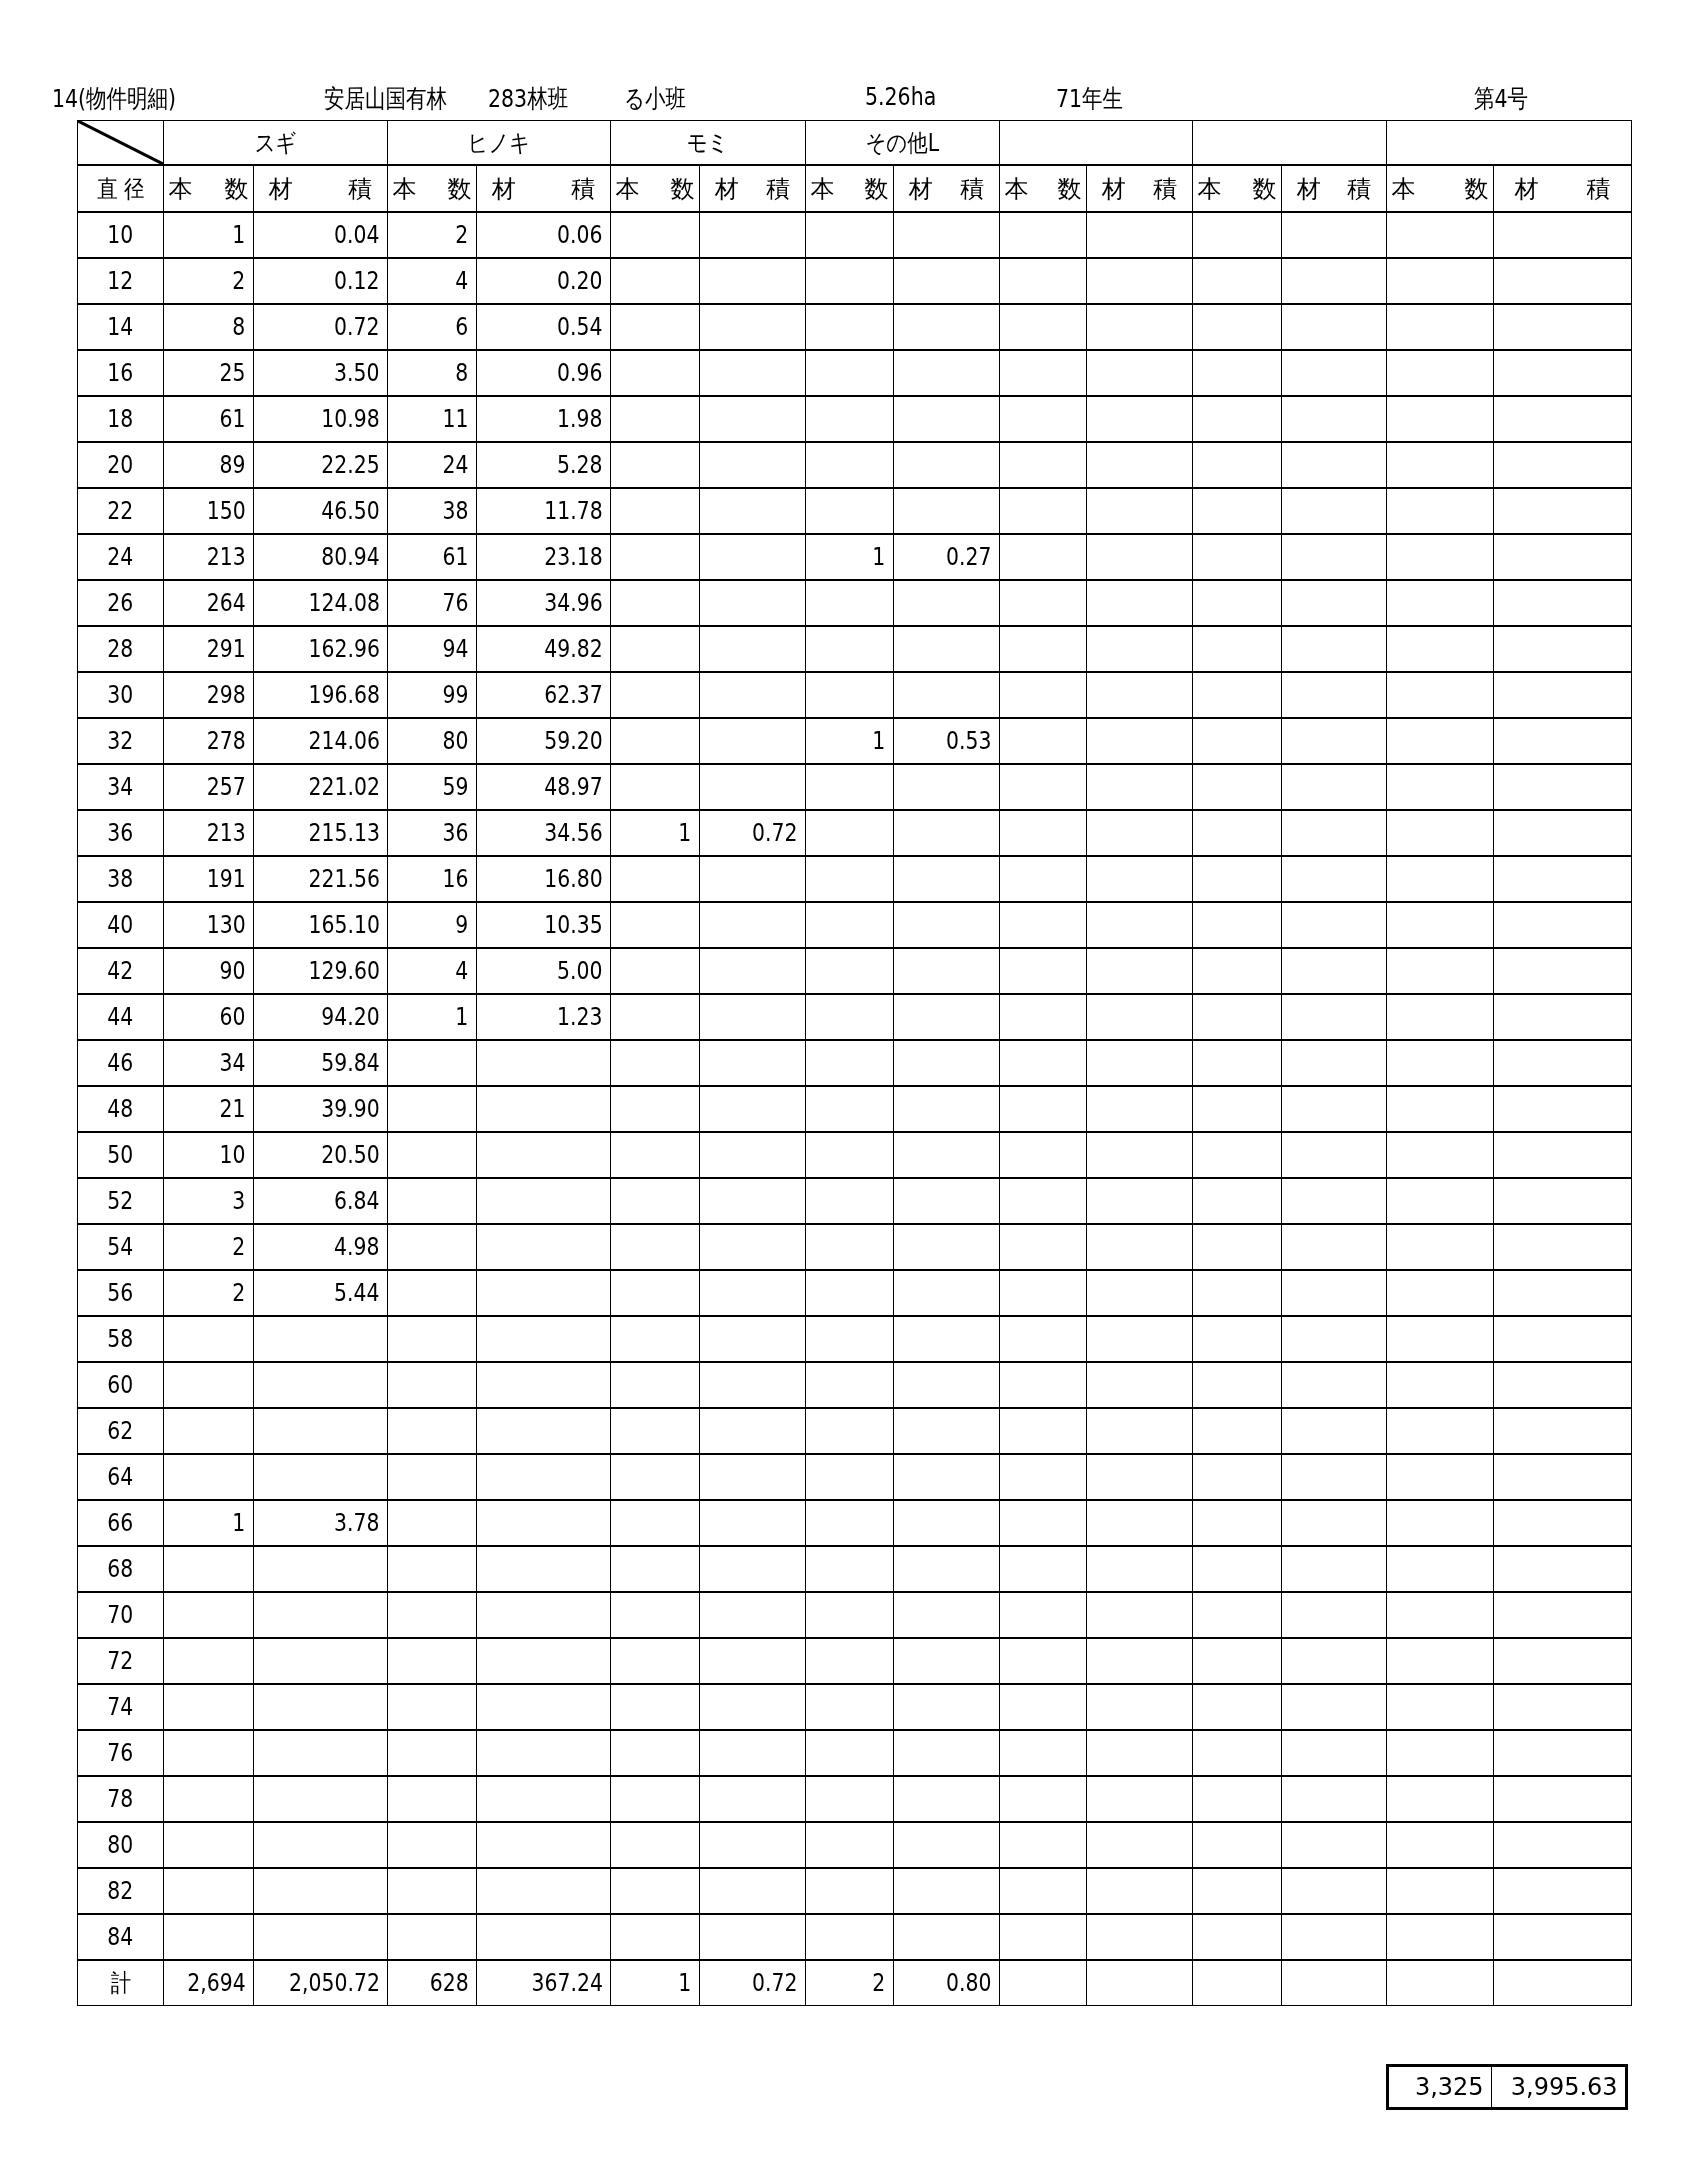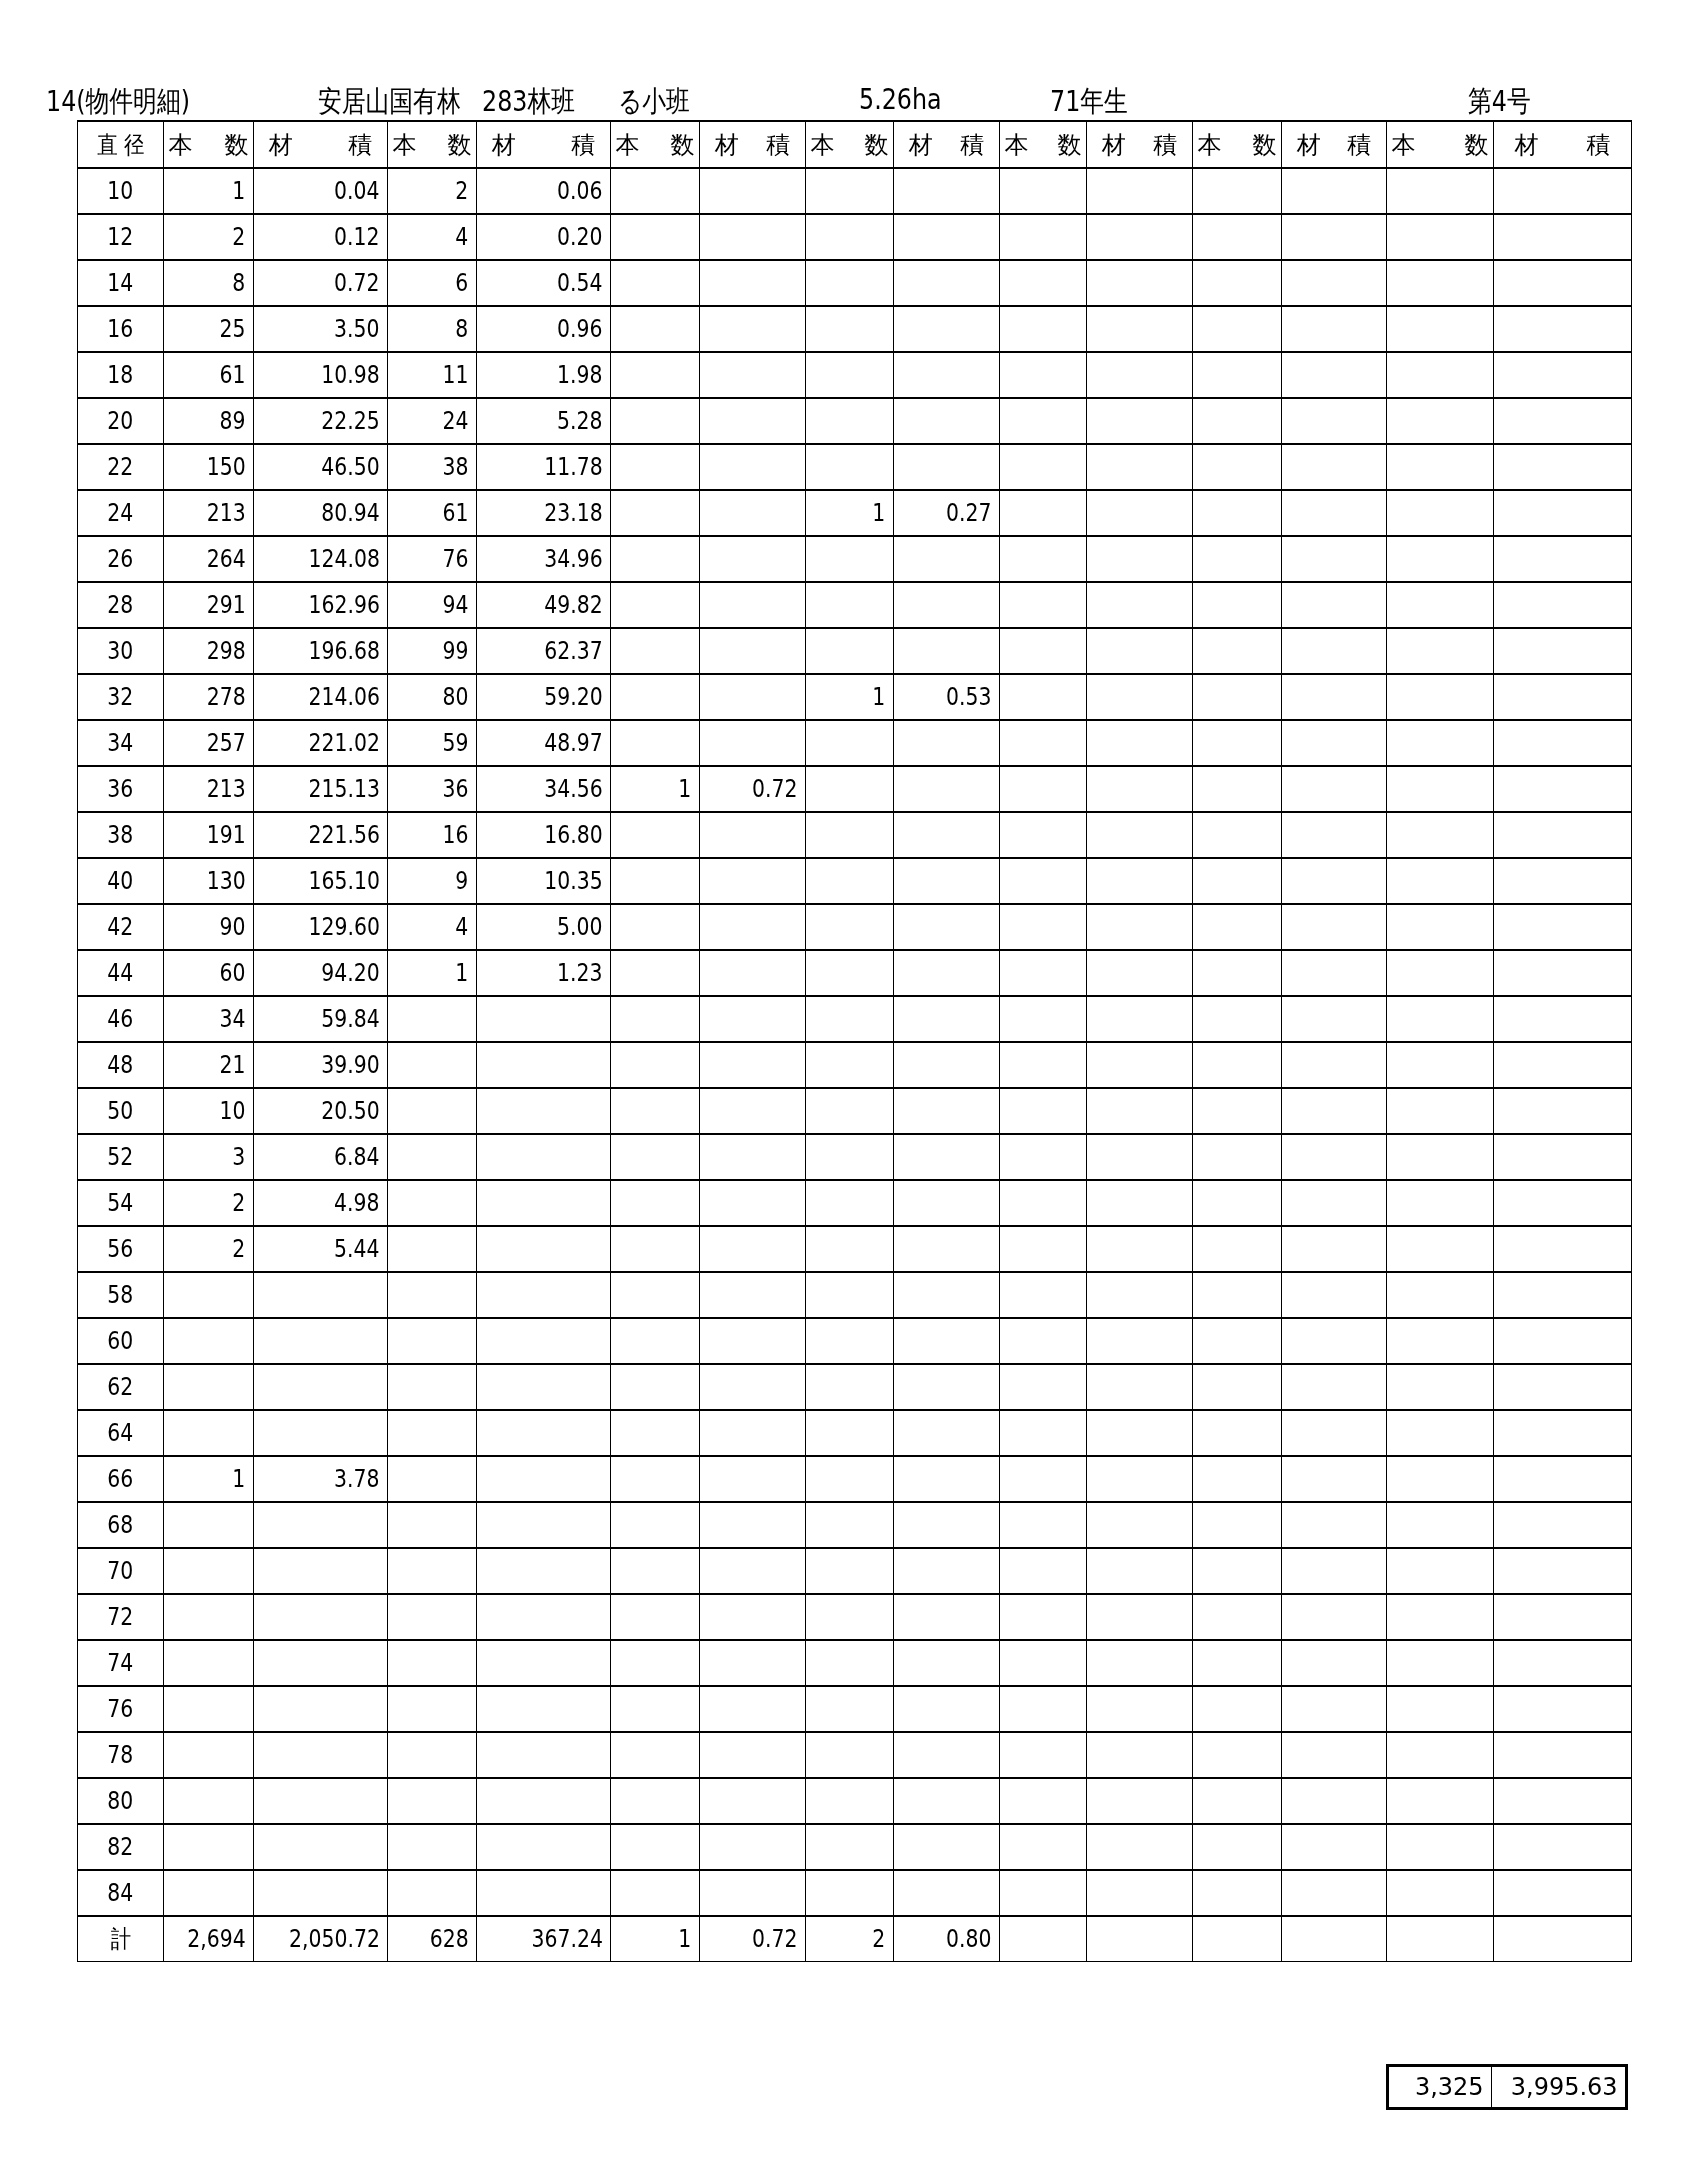--- a/index.html
+++ b/index.html
@@ -1,17 +1,17 @@
 <!DOCTYPE html>
 <html style="font-size:11.8px"><head>
 <meta charset="utf-8">
 <style>
   html, body { margin:0; padding:0; background:#ffffff; }
   body { width:1706px; height:2172px; position:relative; font-family:"DejaVu Sans", "Liberation Sans", sans-serif; color:#000; overflow:hidden; }
-  .title-bar { position:absolute; top:82px; left:0; width:1700px; height:37px; font-size:29px; }
+  .title-bar { position:absolute; top:82px; left:6px; width:1700px; height:37px; font-size:25px; }
   .title-bar span { position:absolute; top:0; white-space:nowrap; transform:scaleX(0.82); transform-origin:left top; }
   table.sheet { position:absolute; left:77px; top:120px; border-collapse:collapse; table-layout:fixed; }
   table.sheet td { border:1.5px solid #000; padding:0 7.4px; font-size:24px; height:44px; overflow:hidden; white-space:nowrap; }
   table.sheet td.num { text-align:right; }
   table.sheet td.dia { text-align:center; }
   table.sheet td.hdr { text-align:center; height:43px; }
   table.sheet td.hdr2 { height:45px; padding:0 4.4px; }
   table.sheet tr.thick-top td { border-top:2.9px solid #000; }
   .lbl { display:flex; justify-content:space-between; }
   .diag { position:relative; }
@@ -47,20 +47,34 @@
     <col style="width:88px">
       <col style="width:106px">
     <col style="width:87px">
       <col style="width:106px">
     <col style="width:89px">
       <col style="width:105px">
     <col style="width:107px">
       <col style="width:138px">
   </colgroup>
   <tbody id="sheet-body">
+      <tr>
+        <td class="hdr diag">
+          <svg viewBox="0 0 100 100" preserveAspectRatio="none">
+            <line x1="0" y1="0" x2="100" y2="100" stroke="#000" stroke-width="3" vector-effect="non-scaling-stroke"></line>
+          </svg>
+        </td>
+        <td class="hdr" colspan="2"><span class="hdr-text">スギ</span></td>
+        <td class="hdr" colspan="2"><span class="hdr-text">ヒノキ</span></td>
+        <td class="hdr" colspan="2"><span class="hdr-text">モミ</span></td>
+        <td class="hdr" colspan="2"><span class="hdr-text">その他L</span></td>
+        <td class="hdr" colspan="2"><span class="hdr-text"></span></td>
+        <td class="hdr" colspan="2"><span class="hdr-text"></span></td>
+        <td class="hdr" colspan="2"><span class="hdr-text"></span></td>
+      </tr>
       <tr class="thick-top">
         <td class="hdr hdr2"><span class="hdr-text">直 径</span></td>
         <td class="hdr2">
           <div class="lbl" style="">
             <span>本</span>
             <span>数</span>
           </div>
         </td>
         <td class="hdr2">
           <div class="lbl" style="padding:0 10.3px">

